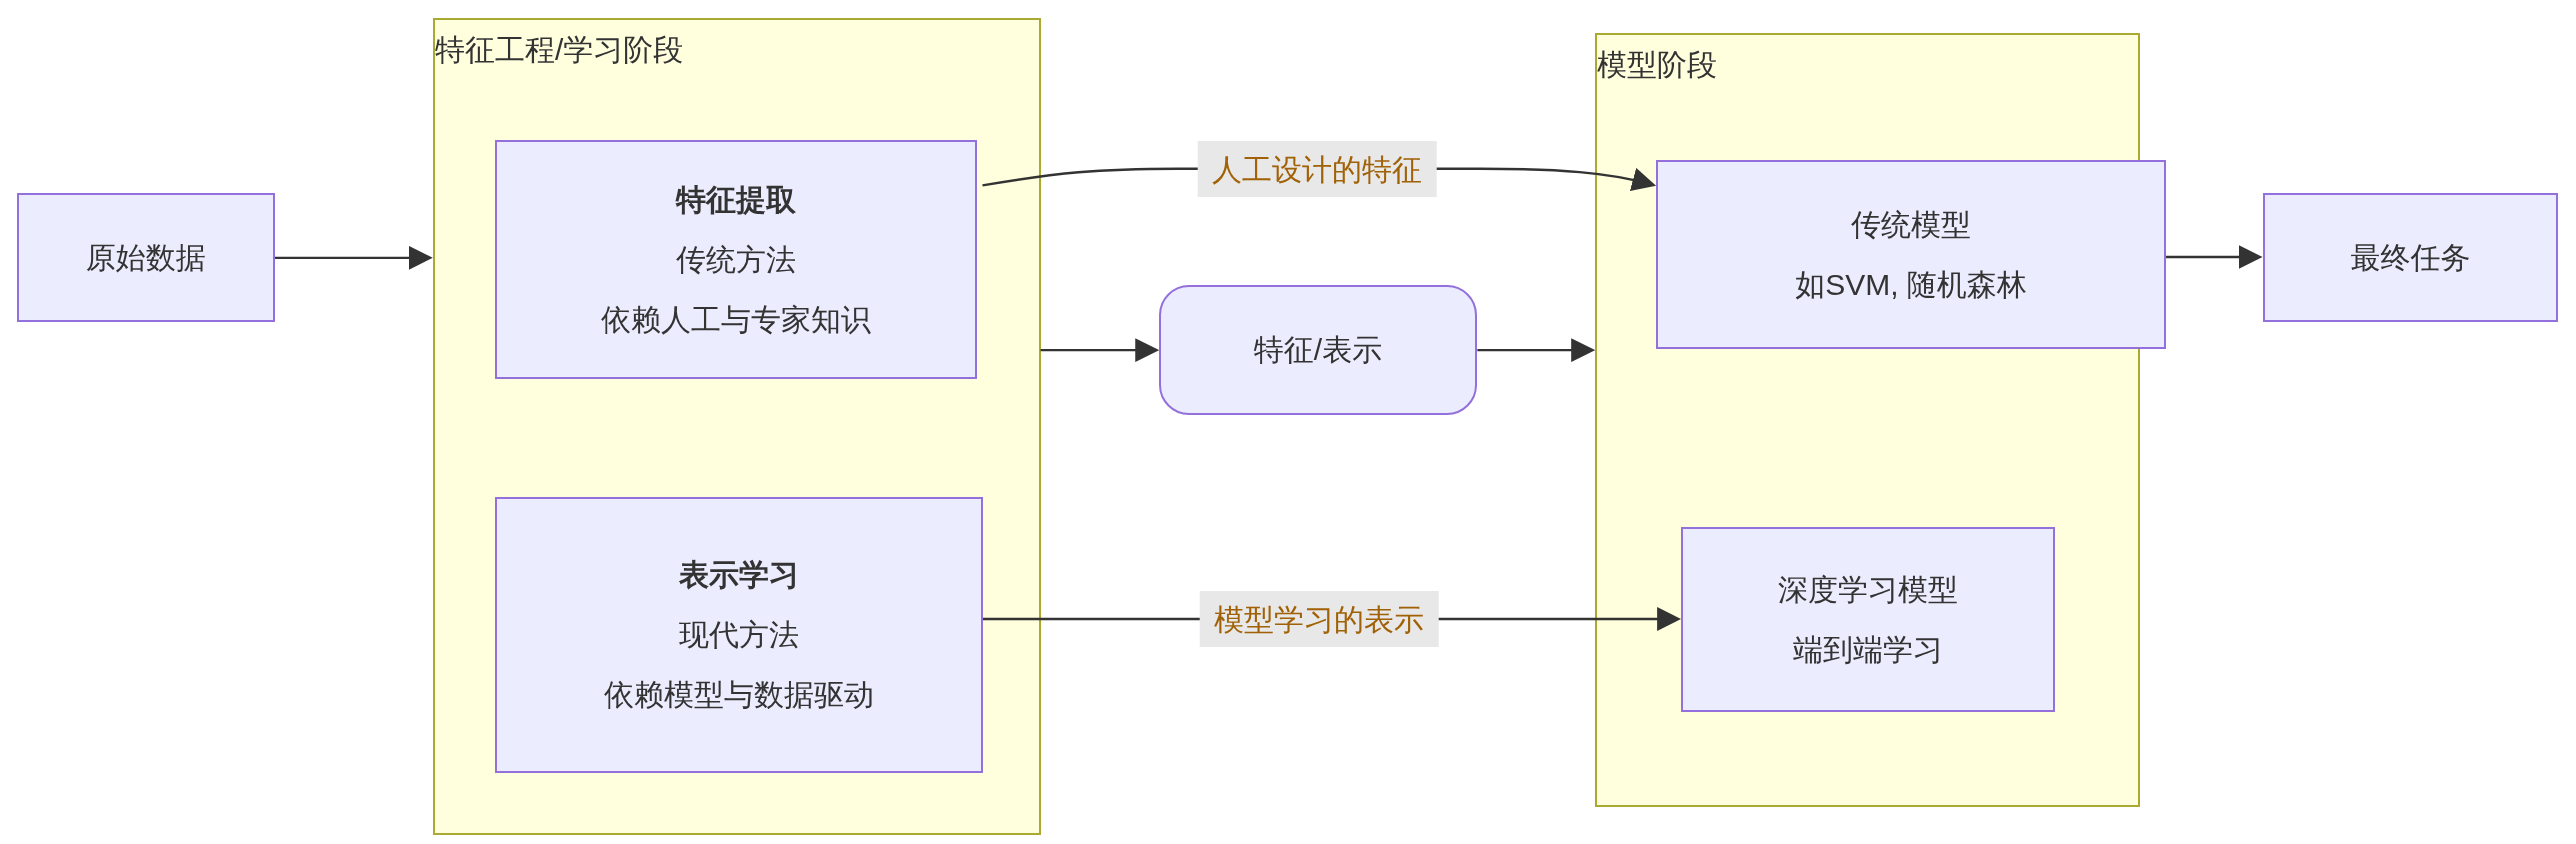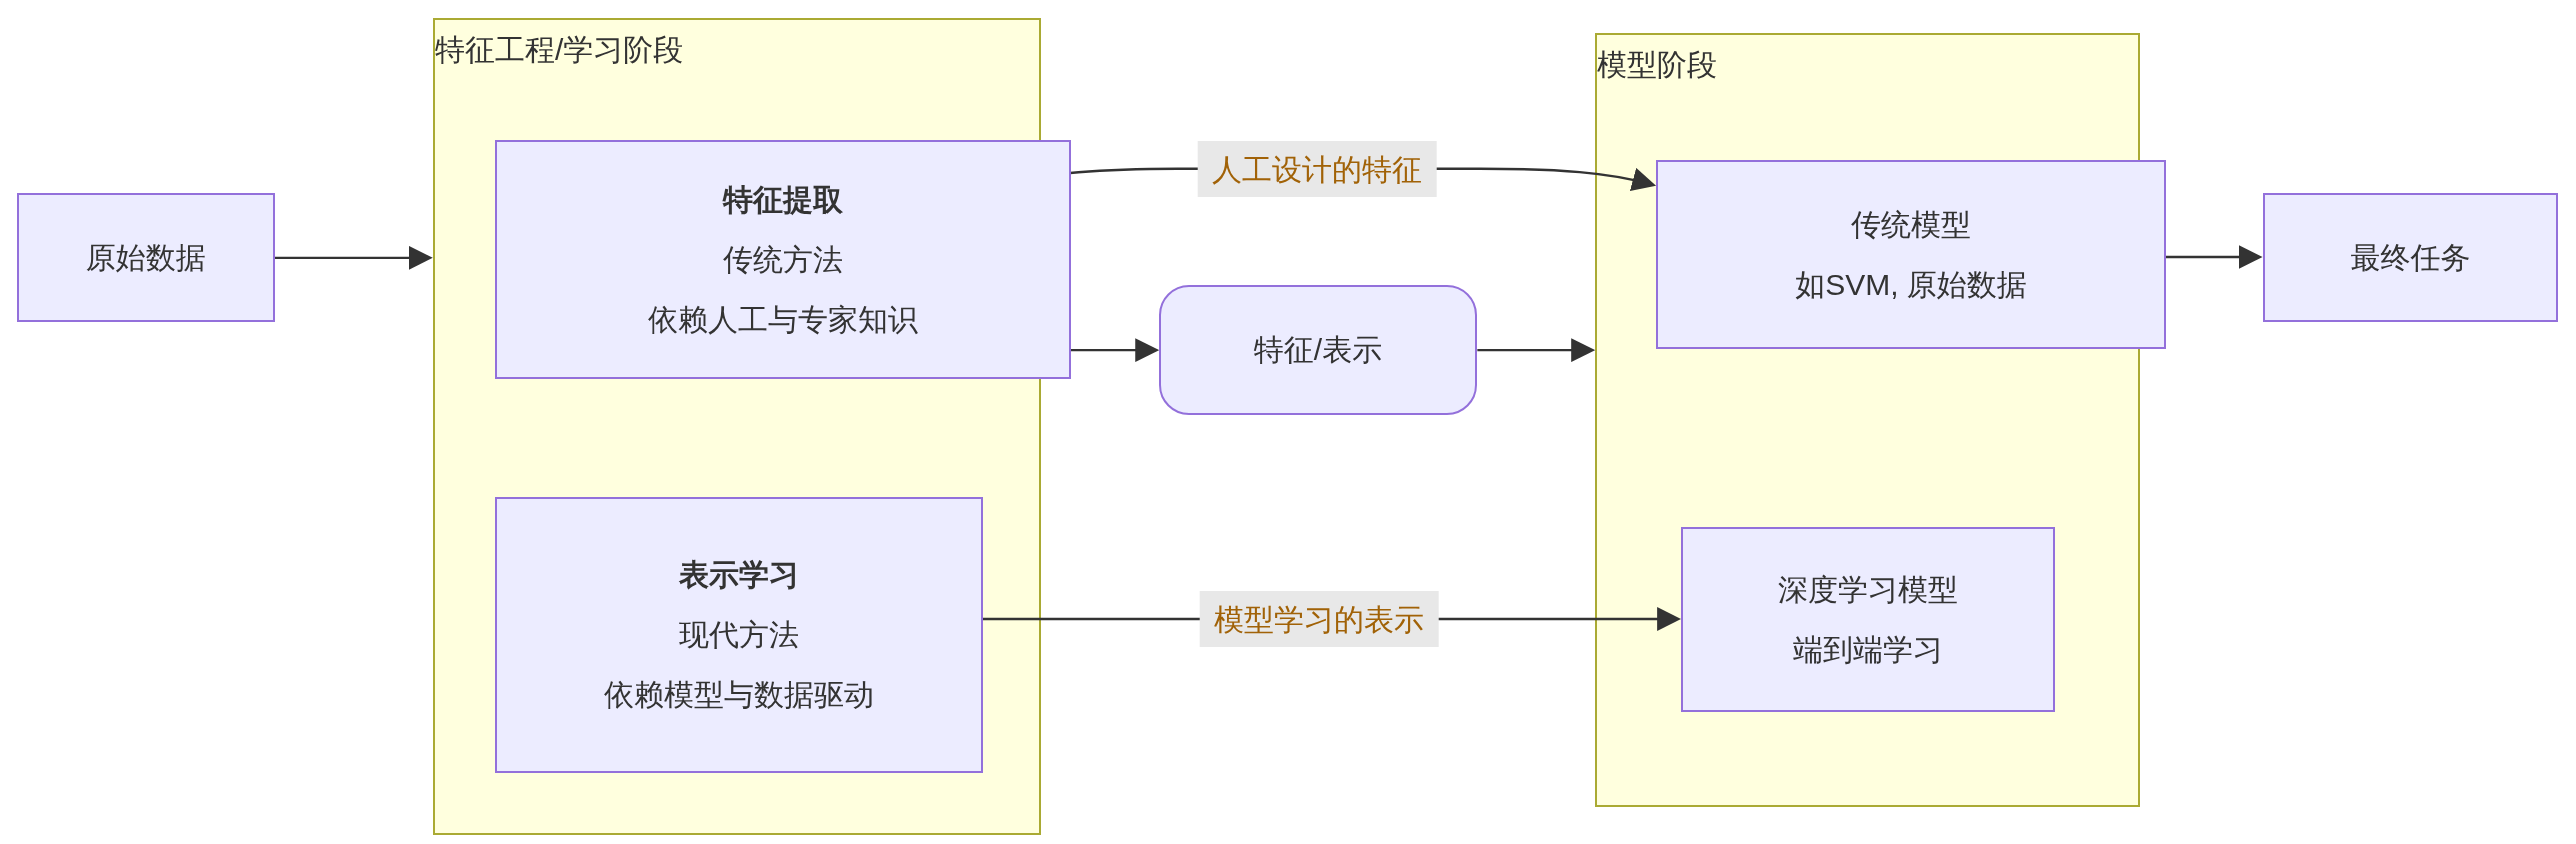--- a/index.html
+++ b/index.html
@@ -52,21 +52,21 @@
     justify-content: center;
     text-align: center;
     font-size: 30px;
     line-height: 60px;
     color: #333333;
     z-index: 3;
   }
   .node .bold-line { font-weight: 700; }
 
   #node-raw-data                { left: 16.7px;   top: 193px; width: 258px; height: 129px; }
-  #node-feature-extraction      { left: 495px;  top: 140px; width: 576px; height: 239px; }
+  #node-feature-extraction      { left: 495px;  top: 140px; width: 482px; height: 239px; }
   #node-representation-learning { left: 495px;  top: 497px; width: 488px; height: 276px; }
   #node-feature-repr            { left: 1159px; top: 285px; width: 318px; height: 130px; border-radius: 30px; }
   #node-traditional-model       { left: 1656px; top: 160px; width: 510px; height: 189px; }
   #node-deep-learning-model     { left: 1681px; top: 527px; width: 374px; height: 185px; }
   #node-final-task              { left: 2263px; top: 193px; width: 295px; height: 129px; }
 
   .edge-label {
     position: absolute;
     transform: translate(-50%, -50%);
     background: #E8E8E8;
@@ -124,21 +124,21 @@
     <div>现代方法</div>
     <div>依赖模型与数据驱动</div>
   </div>
 
   <div id="node-feature-repr" class="node">
     <div>特征/表示</div>
   </div>
 
   <div id="node-traditional-model" class="node">
     <div>传统模型</div>
-    <div>如SVM, 原始数据</div>
+    <div>如SVM, 随机森林</div>
   </div>
 
   <div id="node-deep-learning-model" class="node">
     <div>深度学习模型</div>
     <div>端到端学习</div>
   </div>
 
   <div id="node-final-task" class="node">
     <div>最终任务</div>
   </div>

